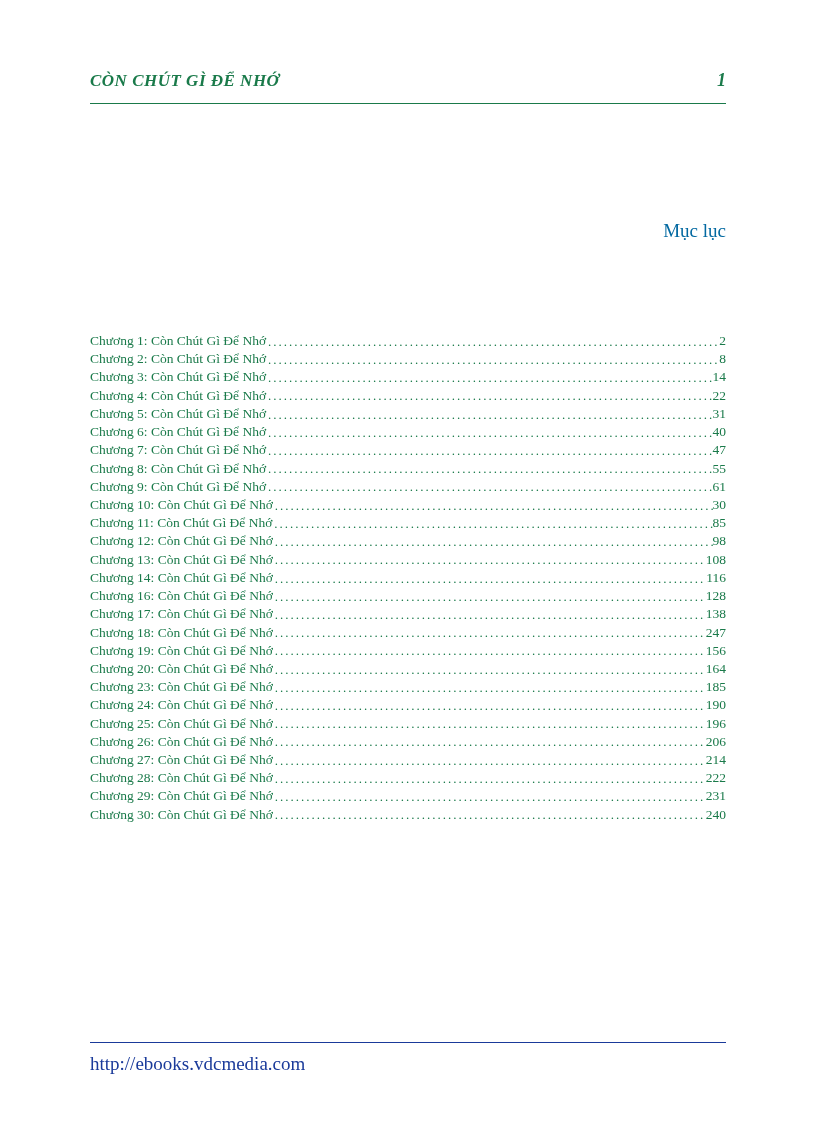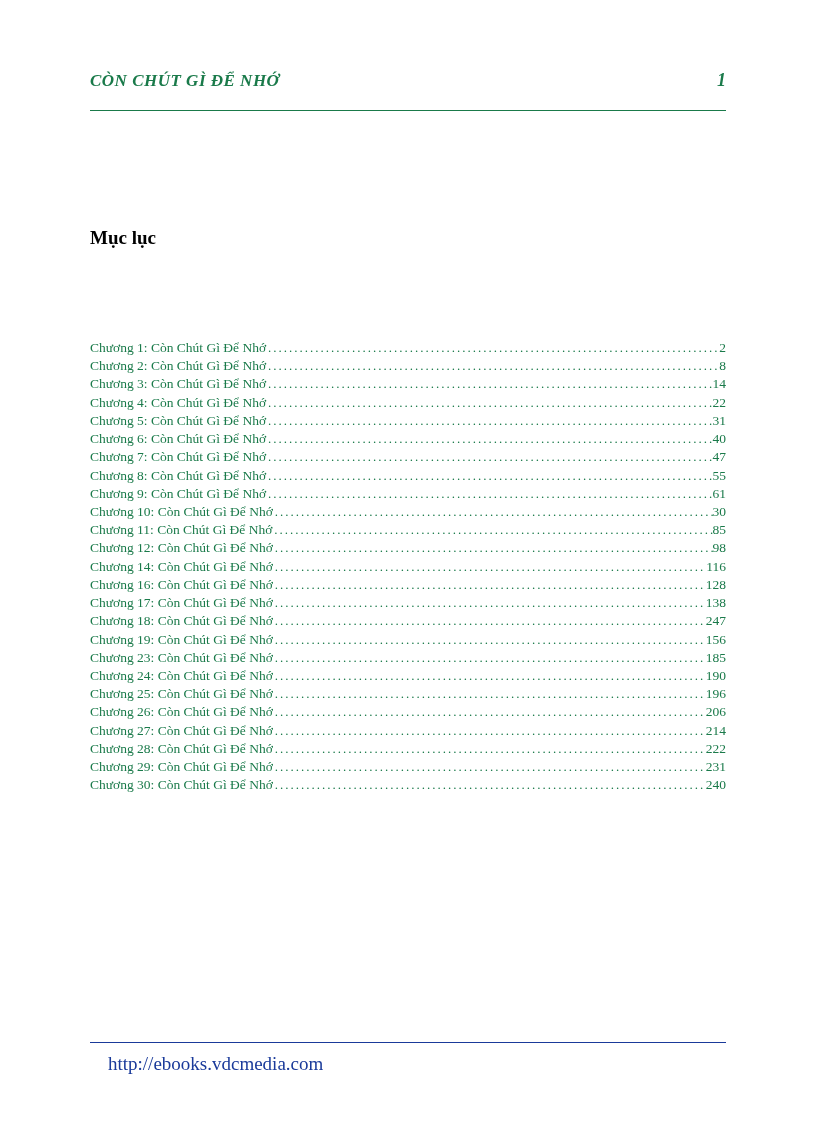--- a/index.html
+++ b/index.html
@@ -13,51 +13,51 @@
   .page {
     padding: 70px 90px 60px 90px;
     position: relative;
     height: 100%;
   }
   .header-row {
     display: flex;
     justify-content: space-between;
     align-items: baseline;
     border-bottom: 1.5px solid #1a7a4a;
-    padding-bottom: 19px;
+    padding-bottom: 12px;
   }
   .header-title {
     font-size: 17px;
     font-weight: bold;
     font-style: italic;
     color: #1a7a4a;
     letter-spacing: 0.5px;
   }
   .page-number {
     font-size: 18px;
     font-weight: bold;
     font-style: italic;
     color: #1a7a4a;
   }
   .toc-title {
-    text-align: left;
-    color: #000000;
+    text-align: right;
+    color: #0369a1;
     font-size: 19px;
-    font-weight: bold;
+    font-weight: normal;
     margin-top: 116px;
     margin-bottom: 90px;
   }
   .toc-list {
     font-size: 13.5px;
     color: #1a7a4a;
     line-height: 1.35;
   }
   .toc-entry {
     display: flex;
-    align-items: flex-start;
+    align-items: flex-end;
     white-space: nowrap;
   }
   .toc-label { flex: 0 0 auto; }
   .toc-dots {
     flex: 1 1 auto;
     overflow: hidden;
     letter-spacing: 2px;
     font-size: 13px;
     padding: 0 2px;
   }
@@ -67,21 +67,21 @@
   .toc-page { flex: 0 0 auto; }
   .footer-line {
     position: absolute;
     left: 90px;
     right: 90px;
     bottom: 80px;
     border-top: 1.5px solid #1a3a9a;
   }
   .footer-link {
     position: absolute;
-    left: 108px;
+    left: 90px;
     bottom: 48px;
     color: #1a3a9a;
     font-size: 19px;
   }
 </style>
 </head>
 <body>
 
 <div class="page">
 
@@ -147,20 +147,25 @@
         <span class="toc-label">Chương 11: Còn Chút Gì Để Nhớ</span>
         <span class="toc-dots"></span>
         <span class="toc-page">85</span>
       </div>
       <div class="toc-entry">
         <span class="toc-label">Chương 12: Còn Chút Gì Để Nhớ</span>
         <span class="toc-dots"></span>
         <span class="toc-page">98</span>
       </div>
       <div class="toc-entry">
+        <span class="toc-label">Chương 13: Còn Chút Gì Để Nhớ</span>
+        <span class="toc-dots"></span>
+        <span class="toc-page">108</span>
+      </div>
+      <div class="toc-entry">
         <span class="toc-label">Chương 14: Còn Chút Gì Để Nhớ</span>
         <span class="toc-dots"></span>
         <span class="toc-page">116</span>
       </div>
       <div class="toc-entry">
         <span class="toc-label">Chương 16: Còn Chút Gì Để Nhớ</span>
         <span class="toc-dots"></span>
         <span class="toc-page">128</span>
       </div>
       <div class="toc-entry">
@@ -170,20 +175,25 @@
       </div>
       <div class="toc-entry">
         <span class="toc-label">Chương 18: Còn Chút Gì Để Nhớ</span>
         <span class="toc-dots"></span>
         <span class="toc-page">247</span>
       </div>
       <div class="toc-entry">
         <span class="toc-label">Chương 19: Còn Chút Gì Để Nhớ</span>
         <span class="toc-dots"></span>
         <span class="toc-page">156</span>
+      </div>
+      <div class="toc-entry">
+        <span class="toc-label">Chương 20: Còn Chút Gì Để Nhớ</span>
+        <span class="toc-dots"></span>
+        <span class="toc-page">164</span>
       </div>
       <div class="toc-entry">
         <span class="toc-label">Chương 23: Còn Chút Gì Để Nhớ</span>
         <span class="toc-dots"></span>
         <span class="toc-page">185</span>
       </div>
       <div class="toc-entry">
         <span class="toc-label">Chương 24: Còn Chút Gì Để Nhớ</span>
         <span class="toc-dots"></span>
         <span class="toc-page">190</span>

